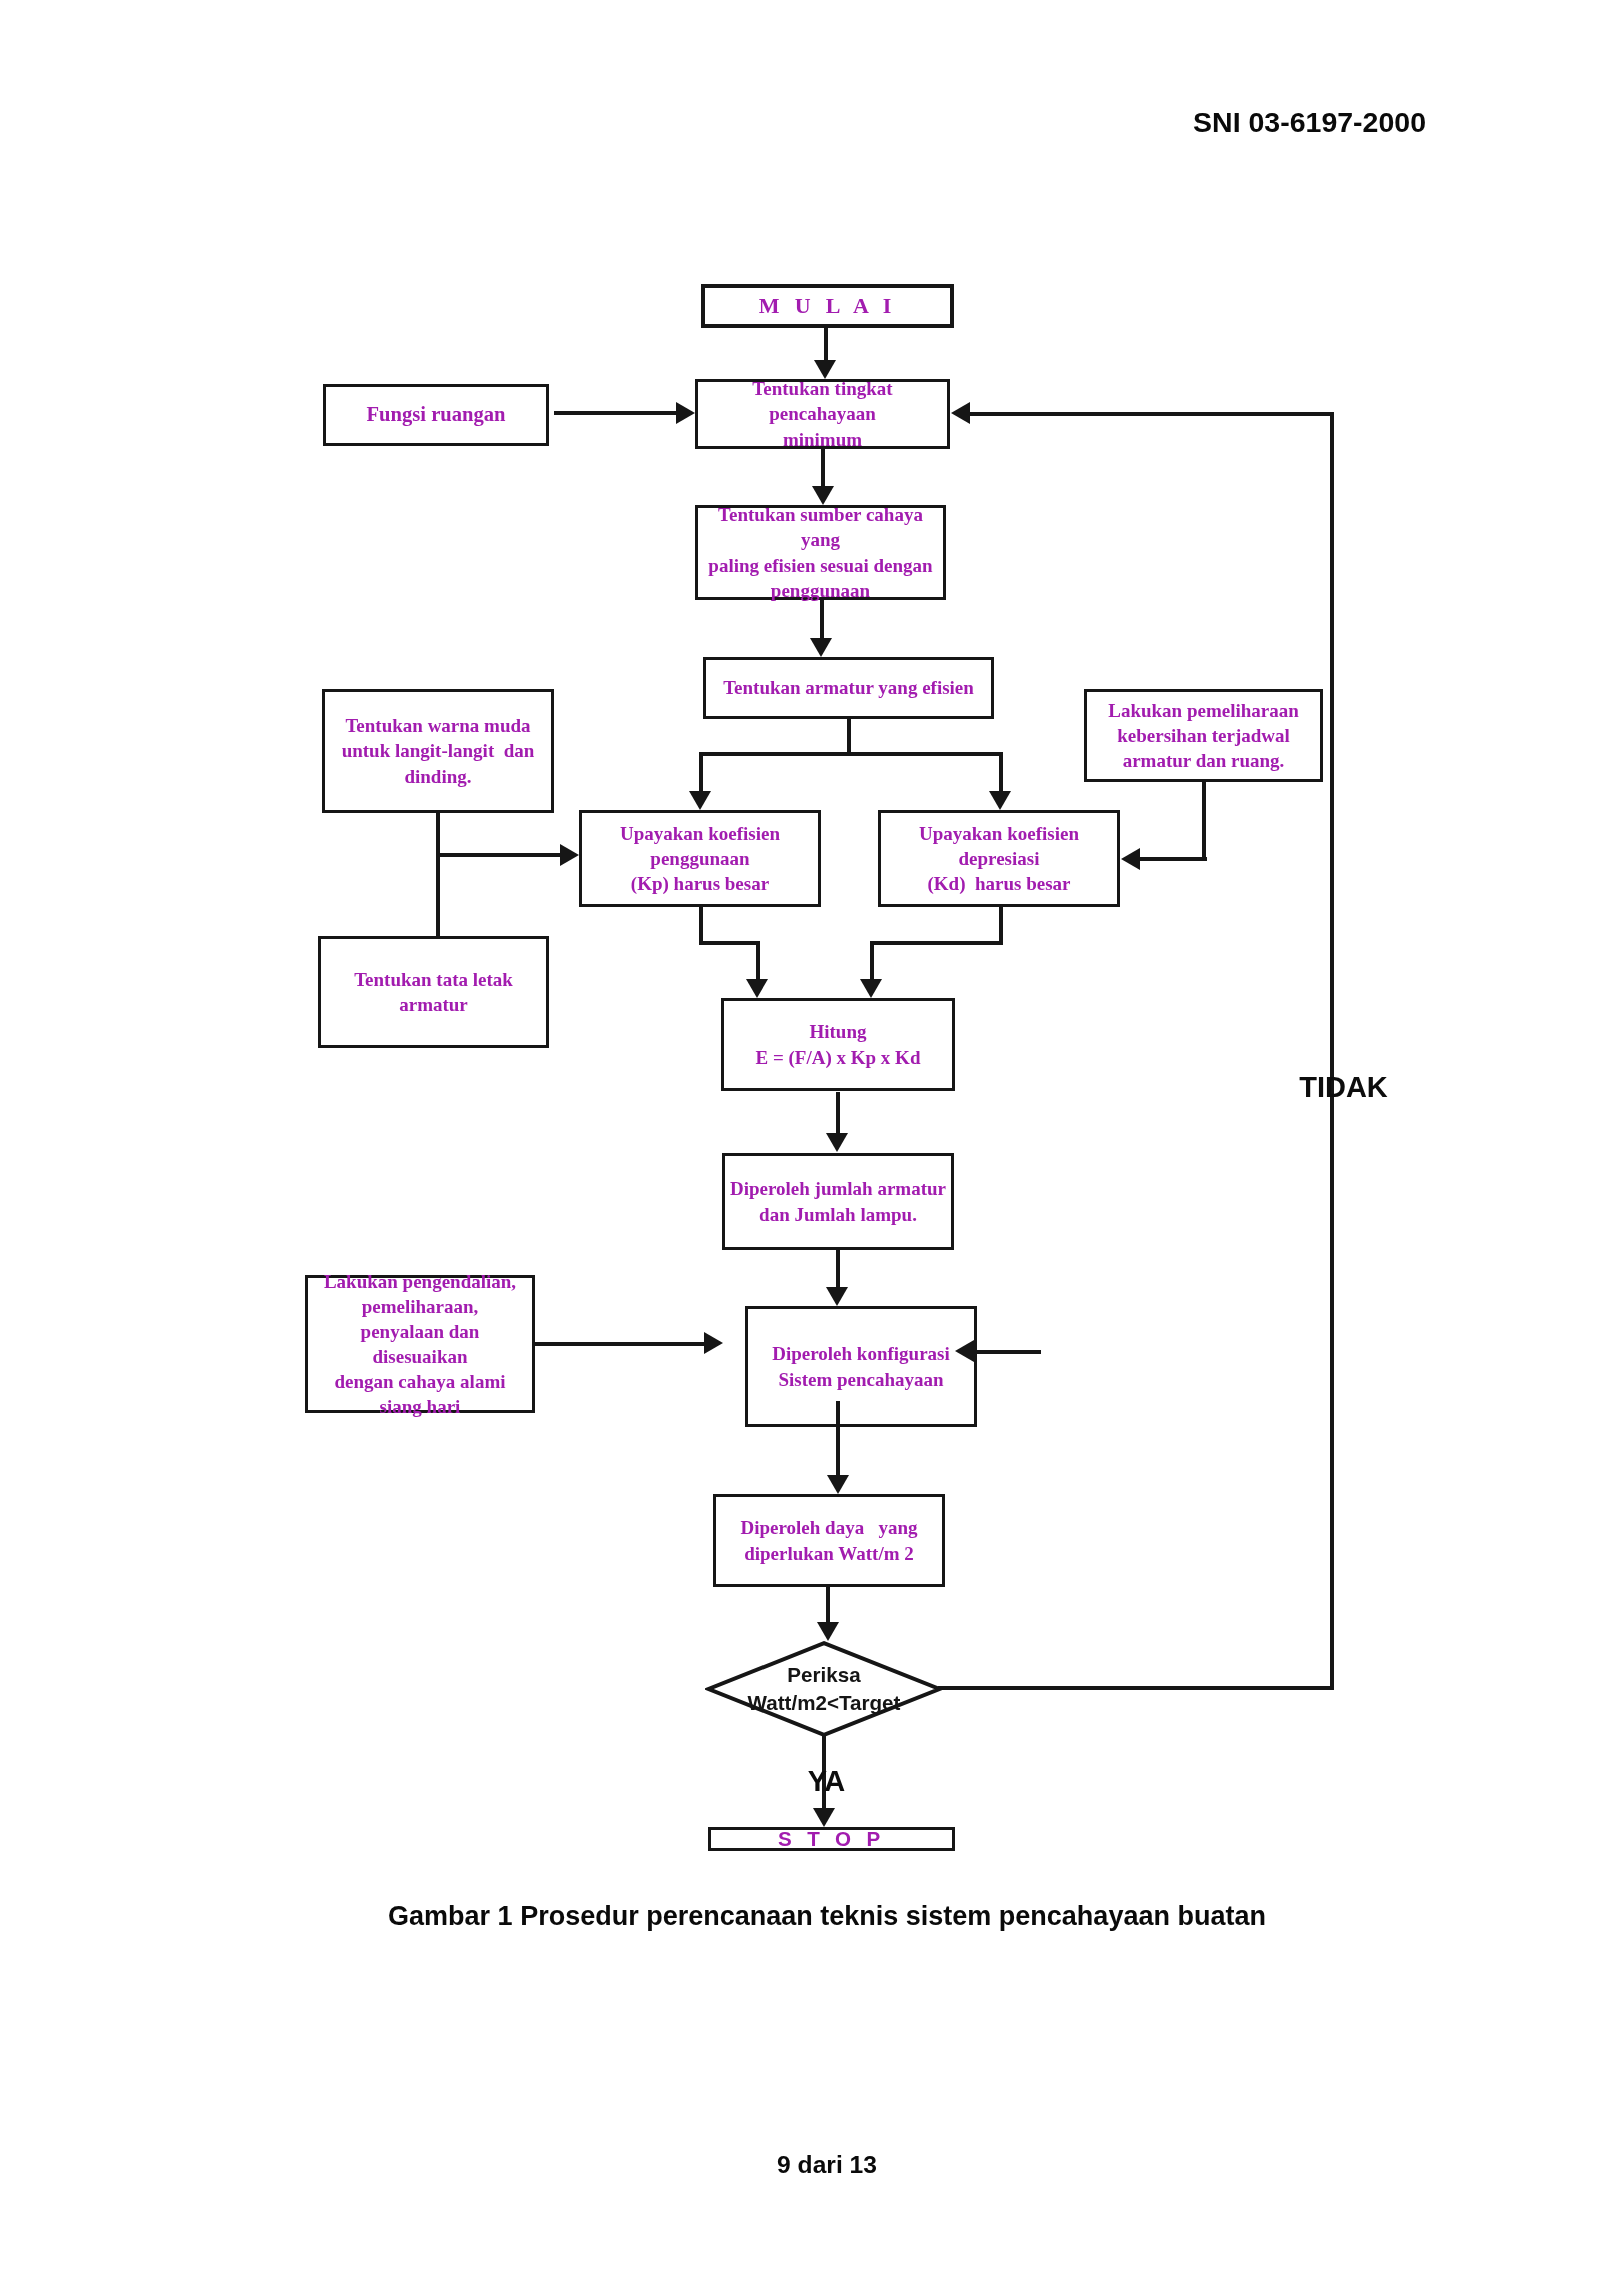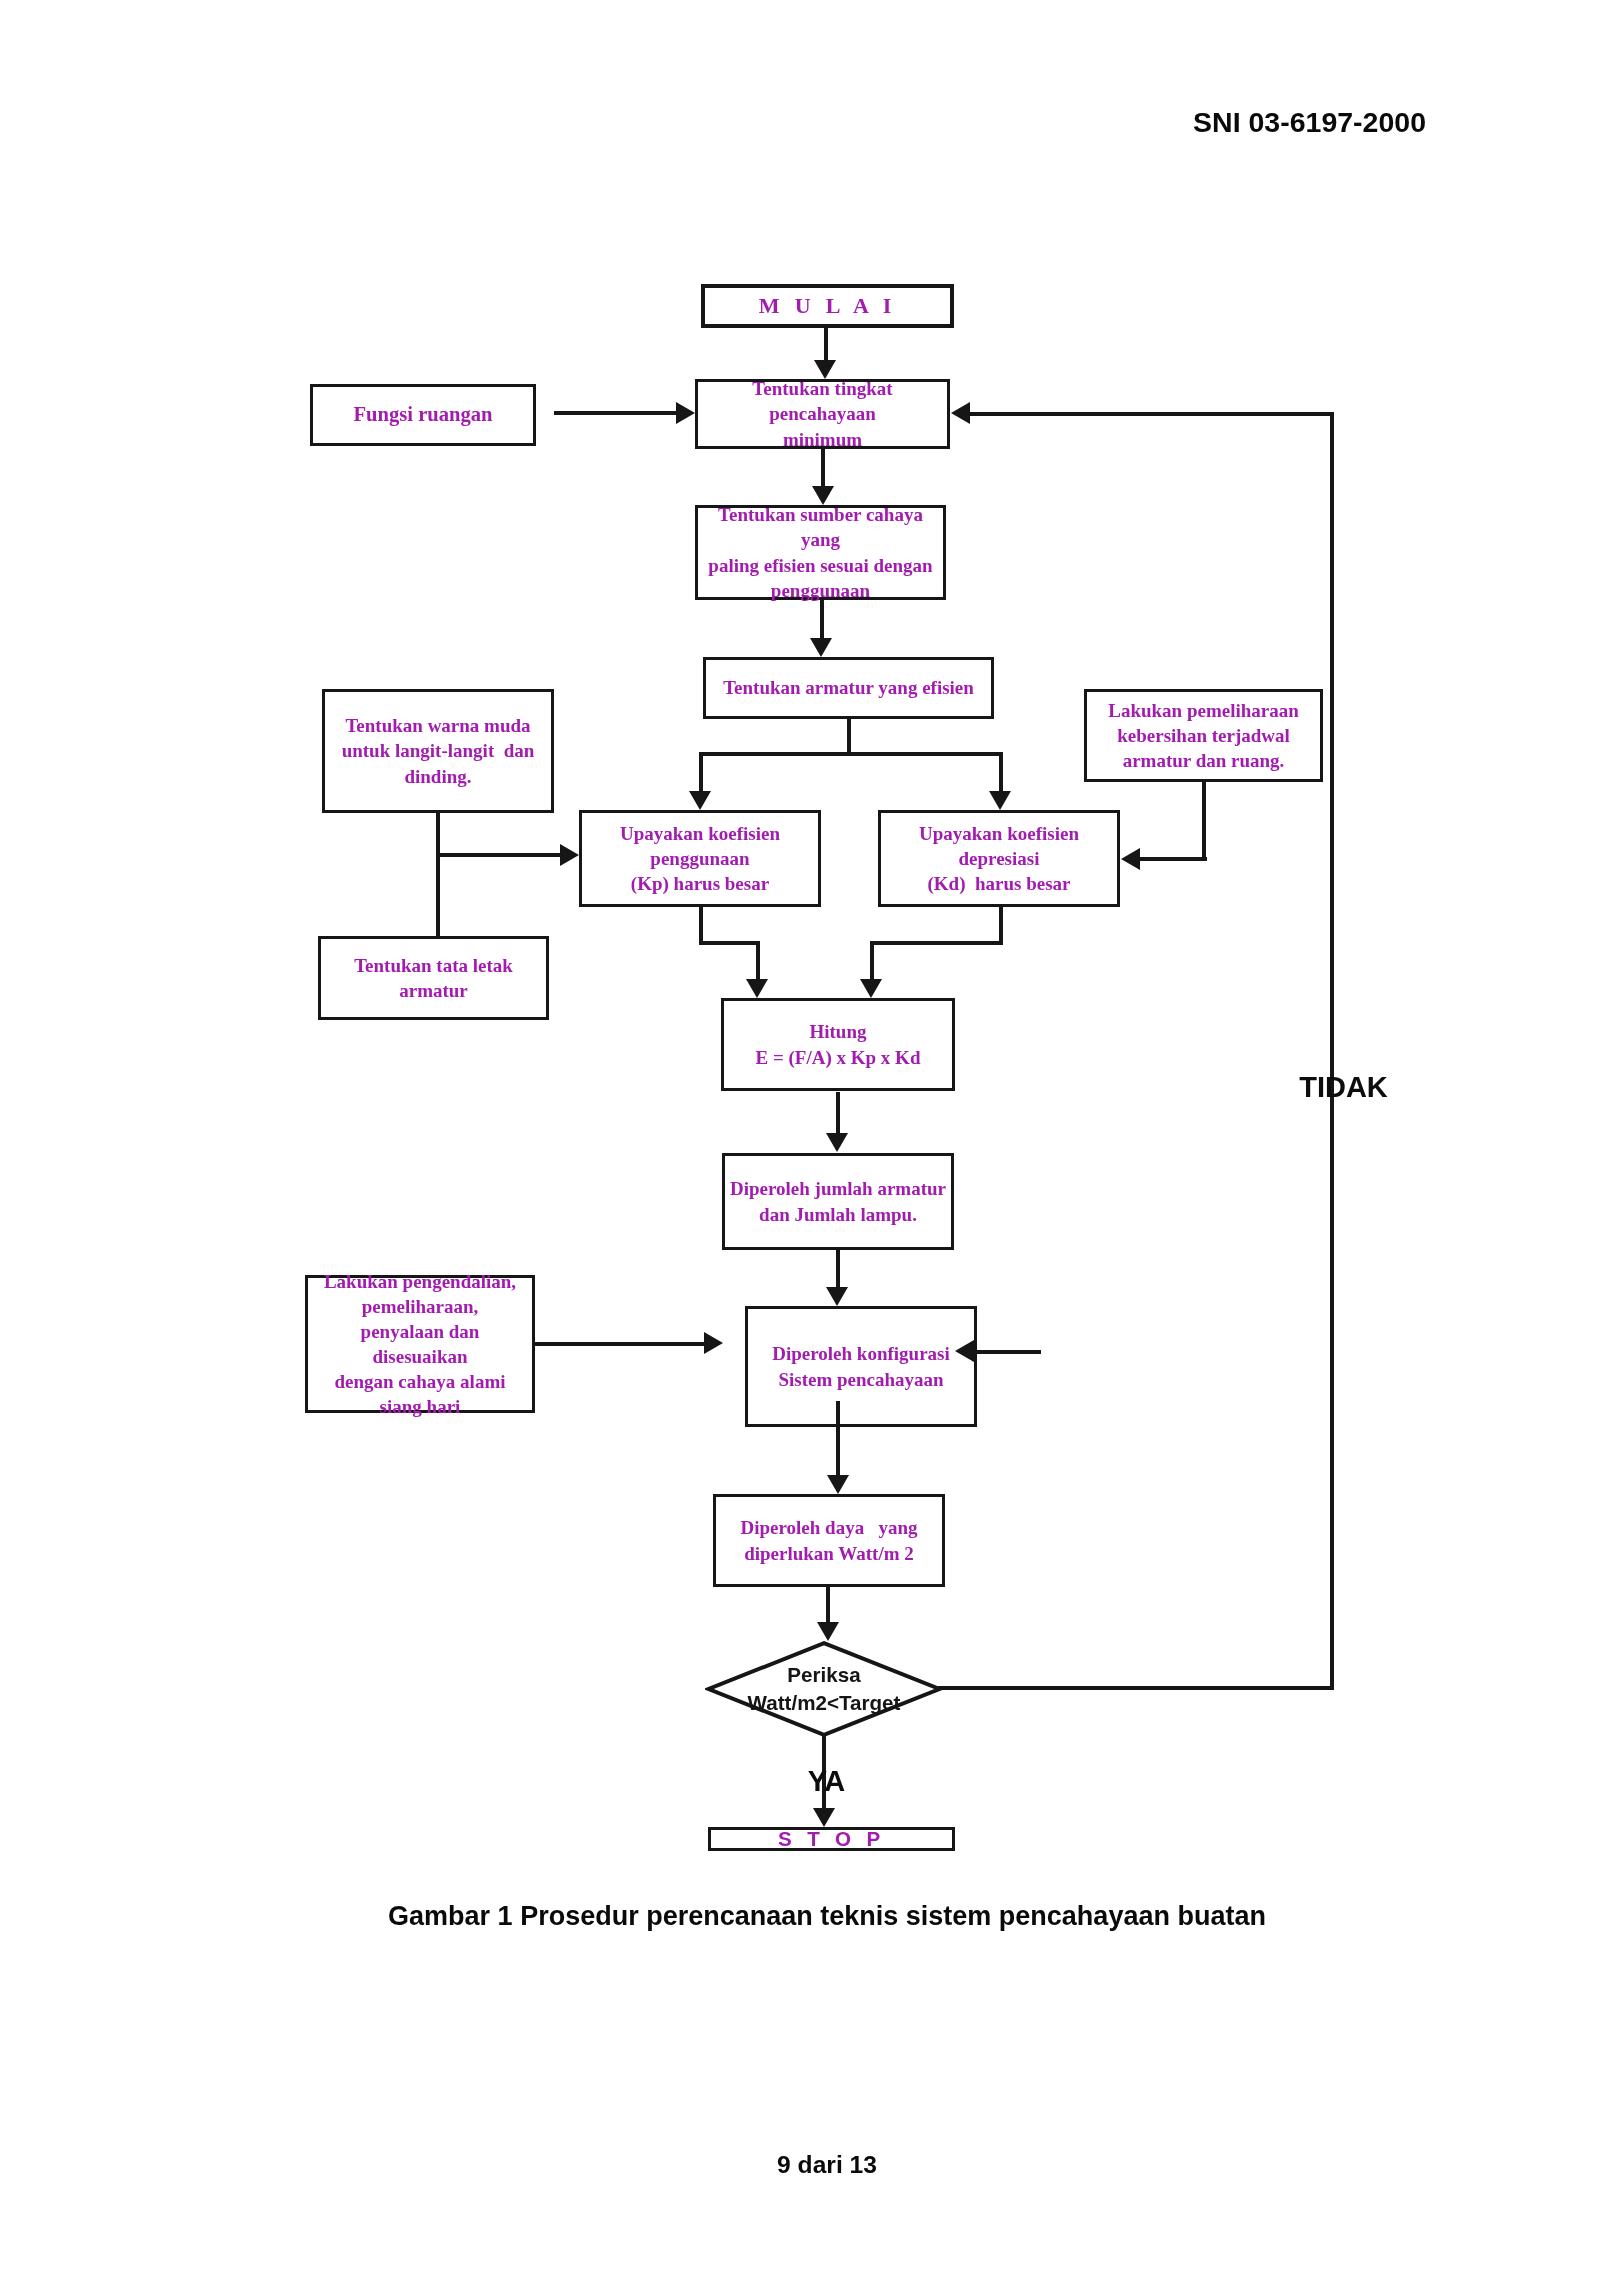--- a/index.html
+++ b/index.html
@@ -54,21 +54,21 @@
 </style>
 </head>
 <body>
 
 <div id="page">
 
   <div class="hdr" style="left:935px; top:106px; width:491px; text-align:right; font-size:28.5px;">SNI 03-6197-2000</div>
 
   <div class="node n-mulai" style="left:701px; top:284px; width:253px; height:44px;">M U L A I</div>
 
-  <div class="node" style="left:310px; top:384px; width:226px; height:62px; font-size:20.6px;">Fungsi ruangan</div>
+  <div class="node" style="left:323px; top:384px; width:226px; height:62px; font-size:20.6px;">Fungsi ruangan</div>
 
   <div class="node" style="left:695px; top:379px; width:255px; height:70px;">Tentukan tingkat pencahayaan
 minimum</div>
 
   <div class="node" style="left:695px; top:505px; width:251px; height:95px;">Tentukan sumber cahaya yang
 paling efisien sesuai dengan
 penggunaan</div>
 
   <div class="node" style="left:703px; top:657px; width:291px; height:62px;">Tentukan armatur yang efisien</div>
 
@@ -81,21 +81,21 @@
 armatur dan ruang.</div>
 
   <div class="node" style="left:579px; top:810px; width:242px; height:97px;">Upayakan koefisien
 penggunaan
 (Kp) harus besar</div>
 
   <div class="node" style="left:878px; top:810px; width:242px; height:97px;">Upayakan koefisien
 depresiasi
 (Kd)  harus besar</div>
 
-  <div class="node" style="left:318px; top:936px; width:231px; height:84px;">Tentukan tata letak
+  <div class="node" style="left:318px; top:936px; width:231px; height:112px;">Tentukan tata letak
 armatur</div>
 
   <div class="node" style="left:721px; top:998px; width:234px; height:93px;">Hitung
 E = (F/A) x Kp x Kd</div>
 
   <div class="node" style="left:722px; top:1153px; width:232px; height:97px;">Diperoleh jumlah armatur
 dan Jumlah lampu.</div>
 
   <div class="node" style="left:305px; top:1275px; width:230px; height:138px;">Lakukan pengendalian,
 pemeliharaan,

